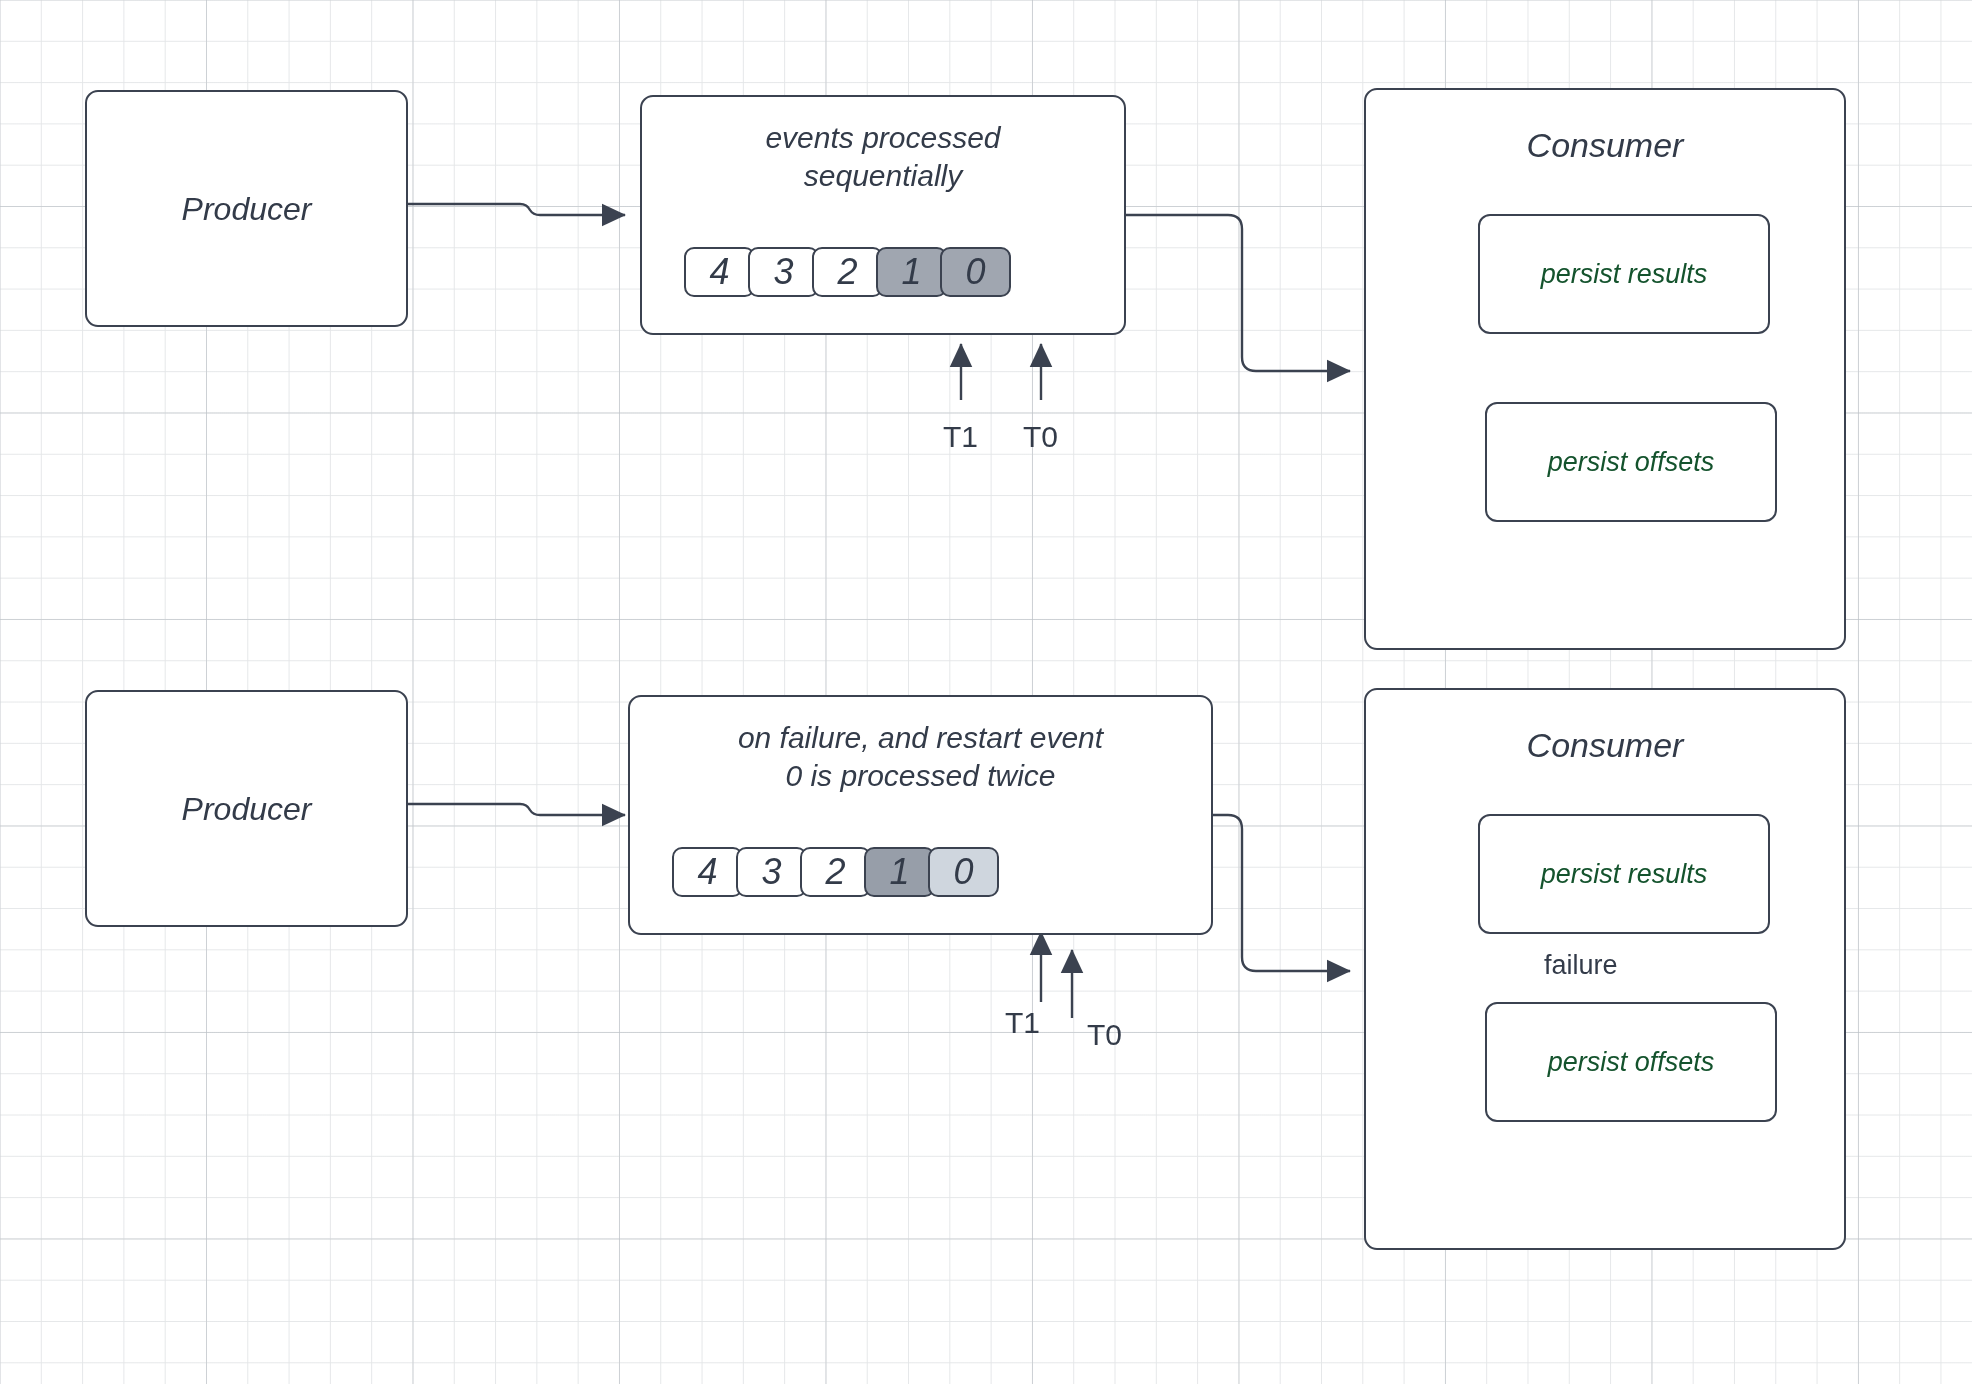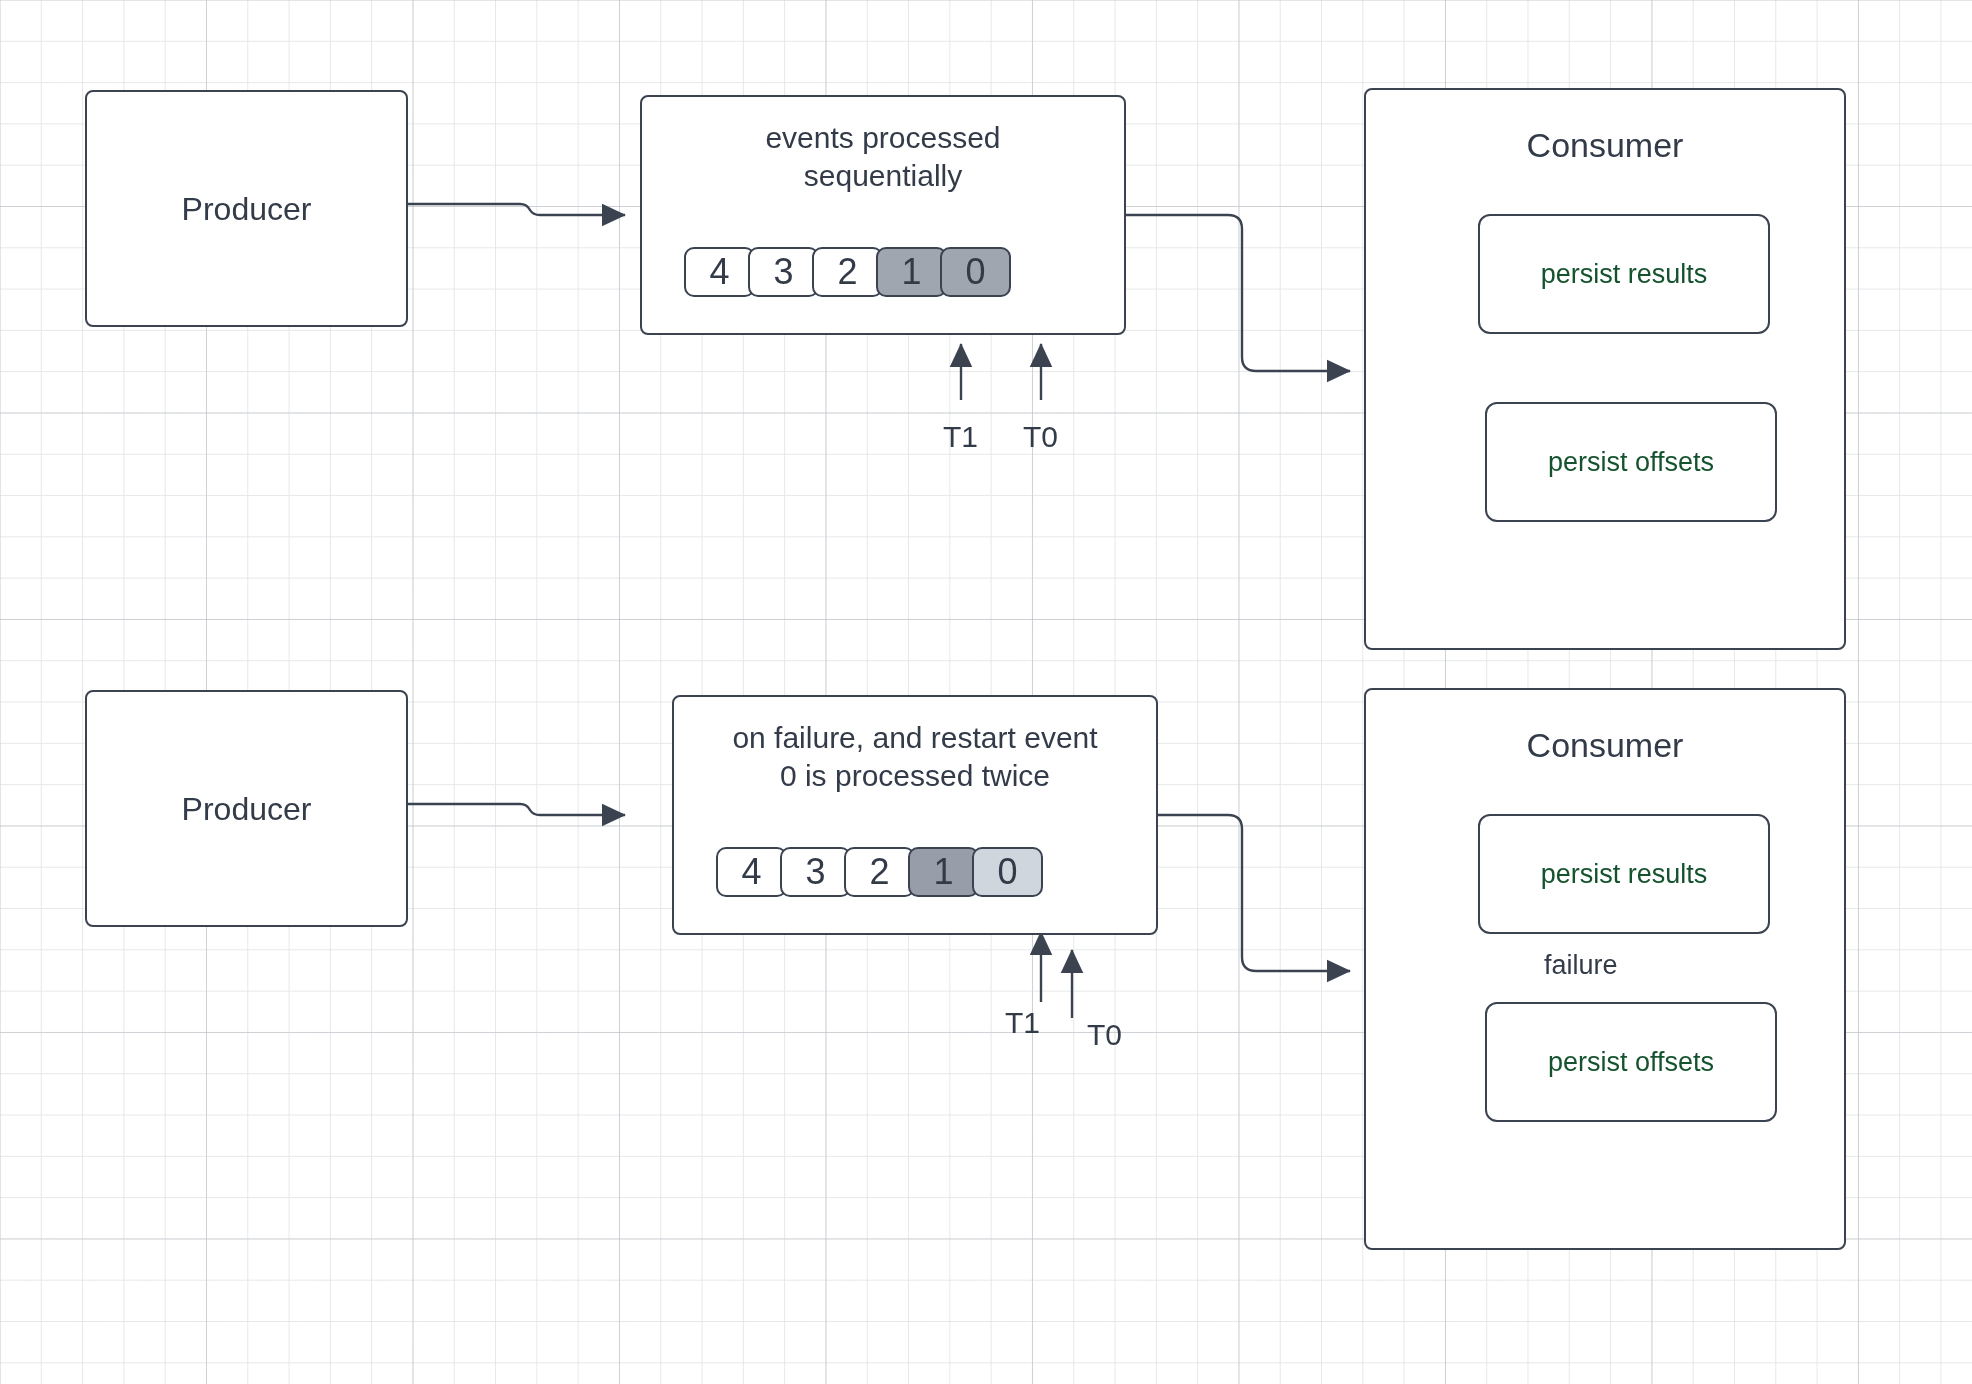--- a/index.html
+++ b/index.html
@@ -24,22 +24,23 @@
       41.3px 41.3px;
     background-position: -0.5px -0.5px, -0.5px -0.5px, -0.5px -0.5px, -0.5px -0.5px;
     overflow: hidden;
     font-family: "Liberation Sans", sans-serif;
   }
   .node {
     position: absolute;
     box-sizing: border-box;
     background: #ffffff;
     border: 2.2px solid #3b4250;
-    border-radius: 8px;
-    color: #333b49;
+    border-radius: 13px;
+    color: #333b49;
+    font-style: italic;
   }
   .node-label {
     position: absolute;
     left: 0;
     right: 0;
     text-align: center;
     color: #333b49;
     line-height: 1.25;
     white-space: pre-line;
   }
@@ -201,21 +202,21 @@
     </div>
     <div class="subnode" style="left:119px; top:312px; width:292px; height:120px;">
       <span>persist offsets</span>
     </div>
   </div>
 
   <div class="node" style="left:85px; top:690px; width:323px; height:237px;">
     <div class="node-label center-label producer">Producer</div>
   </div>
 
-  <div class="node" style="left:672px; top:695px; width:486px; height:240px;">
+  <div class="node" style="left:628px; top:695px; width:585px; height:240px;">
     <div class="node-label queue-caption">on failure, and restart event
 0 is processed twice</div>
 
     <div style="position:absolute; left:42px; top:150px; width:408px; height:52px;">
       <div class="evt" style="left:0px; top:0px; background:#ffffff;">
         <span>4</span>
       </div>
       <div class="evt" style="left:64px; top:0px; background:#ffffff;">
         <span>3</span>
       </div>

